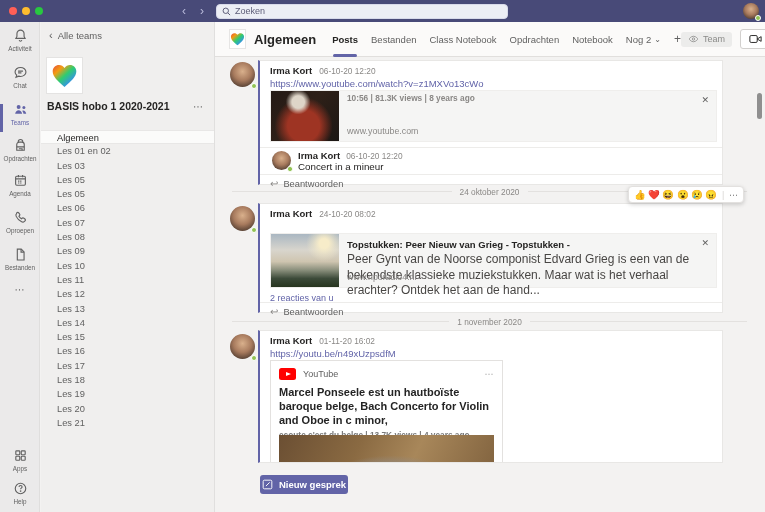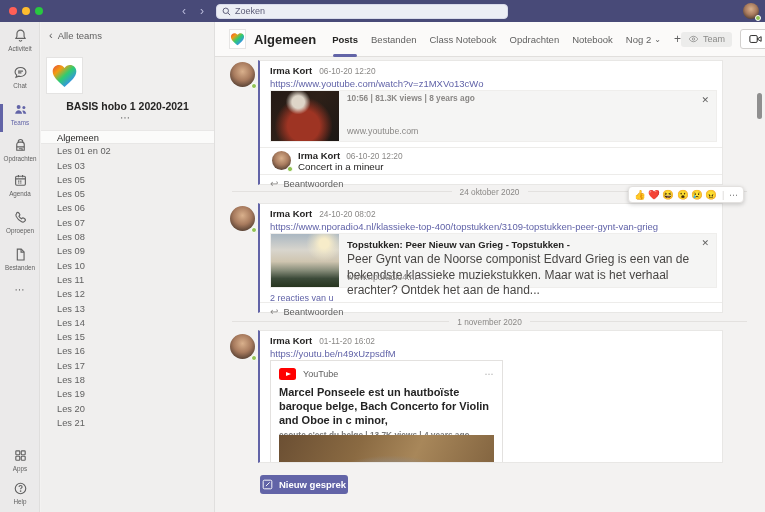--- a/index.html
+++ b/index.html
@@ -31,21 +31,21 @@
   .rail-label { font-size:6.3px; margin-top:1.5px; white-space:nowrap; }
   .rail-item.active { color:#6264a7; }
   .rail-item.active::before { content:""; position:absolute; left:0; top:2px; bottom:2px; width:2.5px; background:#6264a7; }
   #rail-more { position:absolute; left:0; width:40px; text-align:center; color:#616161; font-size:10px; letter-spacing:1px; }
 
   
   #pane { position:absolute; left:41px; top:22px; width:174px; height:490px; background:#f0efee; border-right:1px solid #e0dfde; }
   #pane-back { position:absolute; left:8px; top:7px; display:flex; align-items:center; color:#616161; font-size:9.5px; }
   #pane-back .chev { font-size:11px; margin-right:5px; color:#616161; }
   #team-logo { position:absolute; left:5px; top:35px; width:37px; height:37px; background:#fff; border:1px solid #e4e3e2; display:flex; align-items:center; justify-content:center; }
-  #team-name-row { position:absolute; left:6px; right:6px; top:78px; display:flex; align-items:center;flex-direction:column; }
+  #team-name-row { position:absolute; left:6px; right:6px; top:78px; display:flex; align-items:center; }
   #team-name { font-size:10.5px; font-weight:bold; color:#252423; flex:1; }
   #team-more { color:#616161; font-size:10px; letter-spacing:1px; padding-right:4px; }
   #channel-list { position:absolute; left:0; top:108px; width:173px; }
   .channel-row { height:14.3px; line-height:14.3px; padding-left:16px; font-size:9.3px; color:#616161; white-space:nowrap; cursor:default; }
   .channel-row.selected { background:#fbfbfa; color:#252423; border-top:1px solid #e8e7e6; border-bottom:1px solid #e8e7e6; }
 
   
   #main { position:absolute; left:215px; top:22px; width:550px; height:490px; background:#f3f2f1; }
   #chan-header { position:absolute; left:0; top:0; width:550px; height:35px; background:#fbfaf9; border-bottom:1px solid #e1dfdd; display:flex; align-items:center; padding:0 10px 0 14px; }
   #chan-logo { width:20px; height:20px; background:#fff; border:1px solid #e6e5e4; display:flex; align-items:center; justify-content:center; margin-right:8px; }
@@ -378,21 +378,20 @@
       </div>
 
       <div class="msg-avatar" style="top:149px">
           <span class="presence"></span>
         </div>
       <div class="thread" style="top:146px;height:110px">
         <div class="name-row">
           <span class="msg-name">Irma Kort</span>
           <span class="msg-time">24-10-20 08:02</span>
         </div>
-        <a class="msg-link">https://www.nporadio4.nl/klassieke-top-400/topstukken/3109-topstukken-peer-gynt-van-grieg</a>
         <div class="preview" style="top:29px;height:55px">
           <div class="pv-thumb" id="thumb-npo"></div>
           <div class="pv-body">
             <div class="pv-title">Topstukken: Peer Nieuw van Grieg - Topstukken -</div>
             <div class="pv-desc">Peer Gynt van de Noorse componist Edvard Grieg is een van de bekendste klassieke muziekstukken. Maar wat is het verhaal erachter? Ontdek het aan de hand...</div>
             <div class="pv-domain">www.nporadio4.nl</div>
           </div>
           <span class="pv-close">✕</span>
         </div>
         <div class="replies-link abs" style="left:0;top:85px">2 reacties van u</div>

